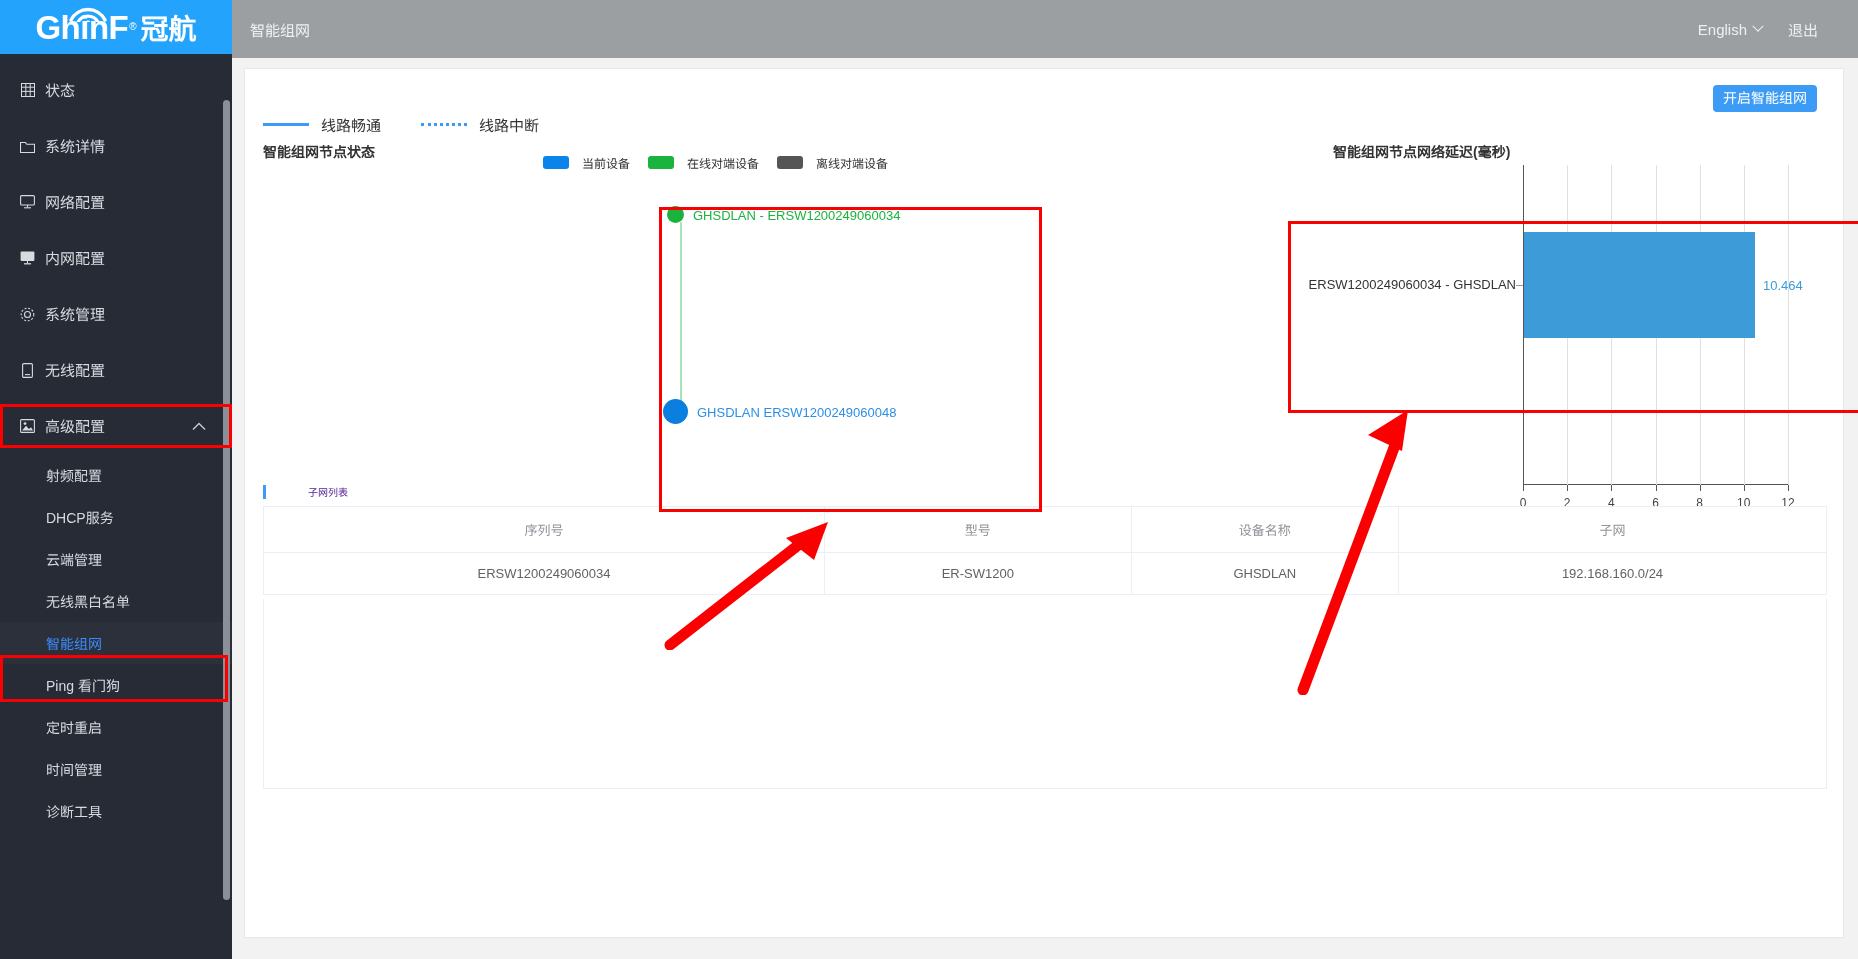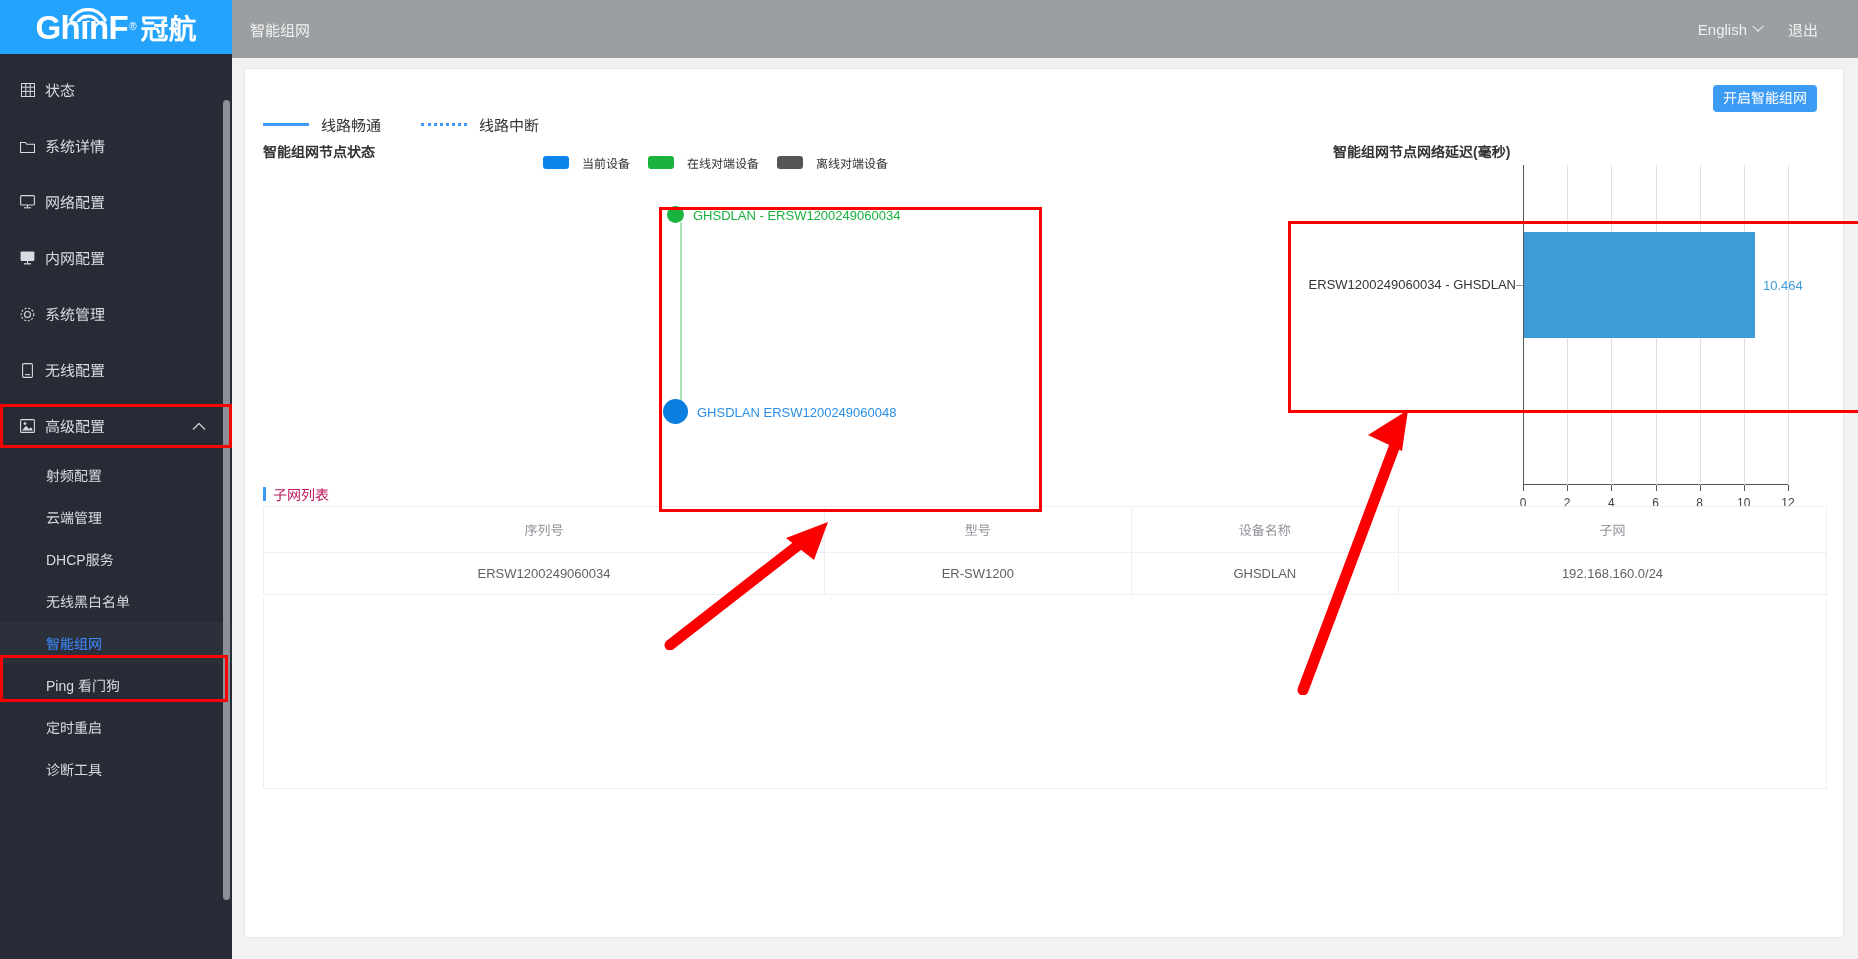--- a/index.html
+++ b/index.html
@@ -154,21 +154,21 @@
   .barlabel { position:absolute; font-size:13px; color:#3d9bd8; white-space:nowrap; }
   .catlabel { position:absolute; font-size:13px; color:#333; white-space:nowrap; text-align:right; }
   .cat-tick { position:absolute; width:7px; height:1px; background:#999; }
 
   
   .subnet-head {
     position:absolute; left: 18px; top: 415px;
     display:flex; align-items:center; gap: 7px;
   }
   .subnet-head .bar-mark { width:3px; height:14px; background:#3b9bf5; }
-  .subnet-head .txt { font-size: 14px; color: #be185d; }
+  .subnet-head .txt { font-size: 10px; color: #4c1d95; margin-left: 35px; }
 
   table.subnet {
     position:absolute; left: 18px; top: 437px;
     width: 1564px; border-collapse: collapse; background:#fff;
   }
   table.subnet th {
     font-weight: normal; font-size: 13px; color: #909399;
     padding: 13px 0; border: 1px solid #ebeef5; background:#fff;
   }
   table.subnet td {
@@ -281,36 +281,39 @@
           <svg width="14" height="9" viewBox="0 0 14 9">
               <path d="M1 7.5 L7 1.6 L13 7.5" fill="none" stroke="#c8ccd2" stroke-width="1.4"></path>
             </svg>
         </span>
       </div>
 
       <div class="nav-sub">
         <span>射频配置</span>
       </div>
       <div class="nav-sub">
+        <span>DHCP服务</span>
+      </div>
+      <div class="nav-sub">
         <span>云端管理</span>
-      </div>
-      <div class="nav-sub">
-        <span>DHCP服务</span>
       </div>
       <div class="nav-sub">
         <span>无线黑白名单</span>
       </div>
       <div class="nav-sub active">
         <span>智能组网</span>
       </div>
       <div class="nav-sub">
         <span>Ping 看门狗</span>
       </div>
       <div class="nav-sub">
         <span>定时重启</span>
+      </div>
+      <div class="nav-sub">
+        <span>时间管理</span>
       </div>
       <div class="nav-sub">
         <span>诊断工具</span>
       </div>
     </div>
 
     <div class="scrollbar">
       <div class="thumb"></div>
     </div>
   </div>

